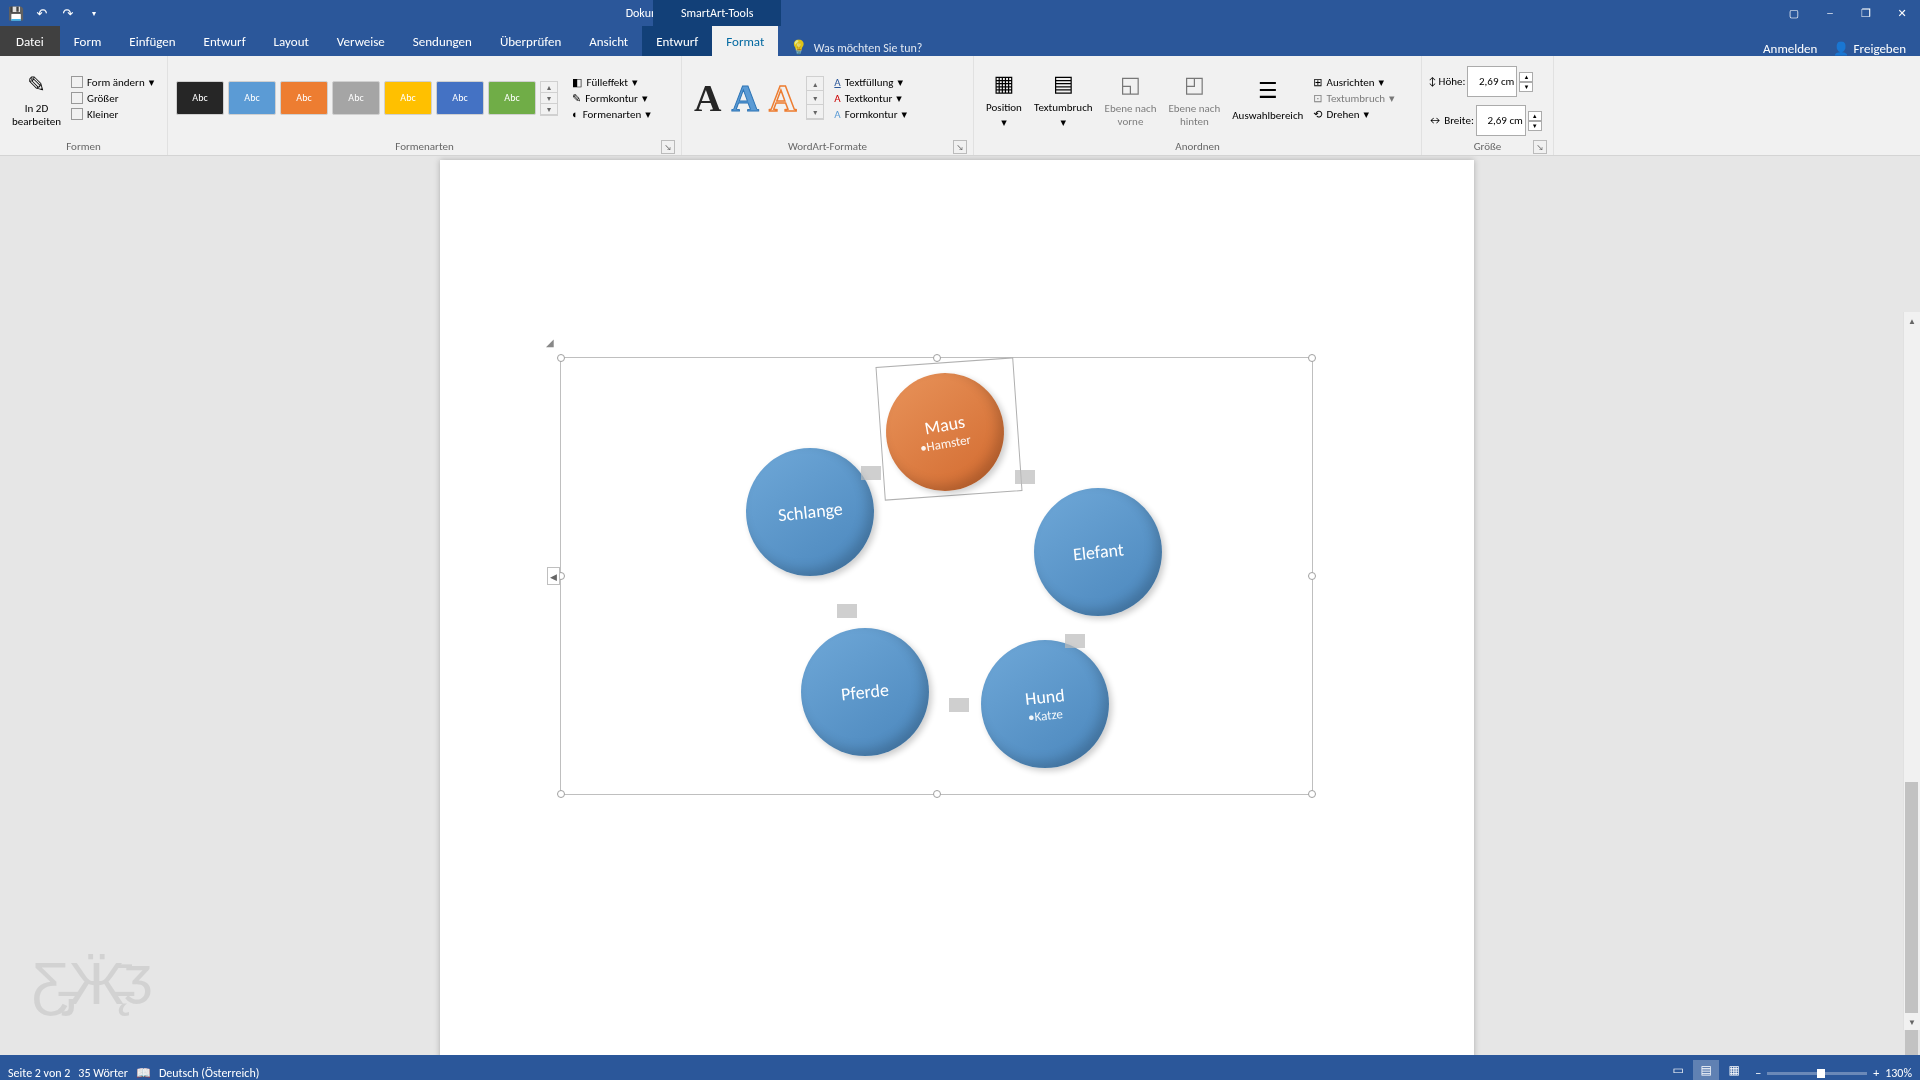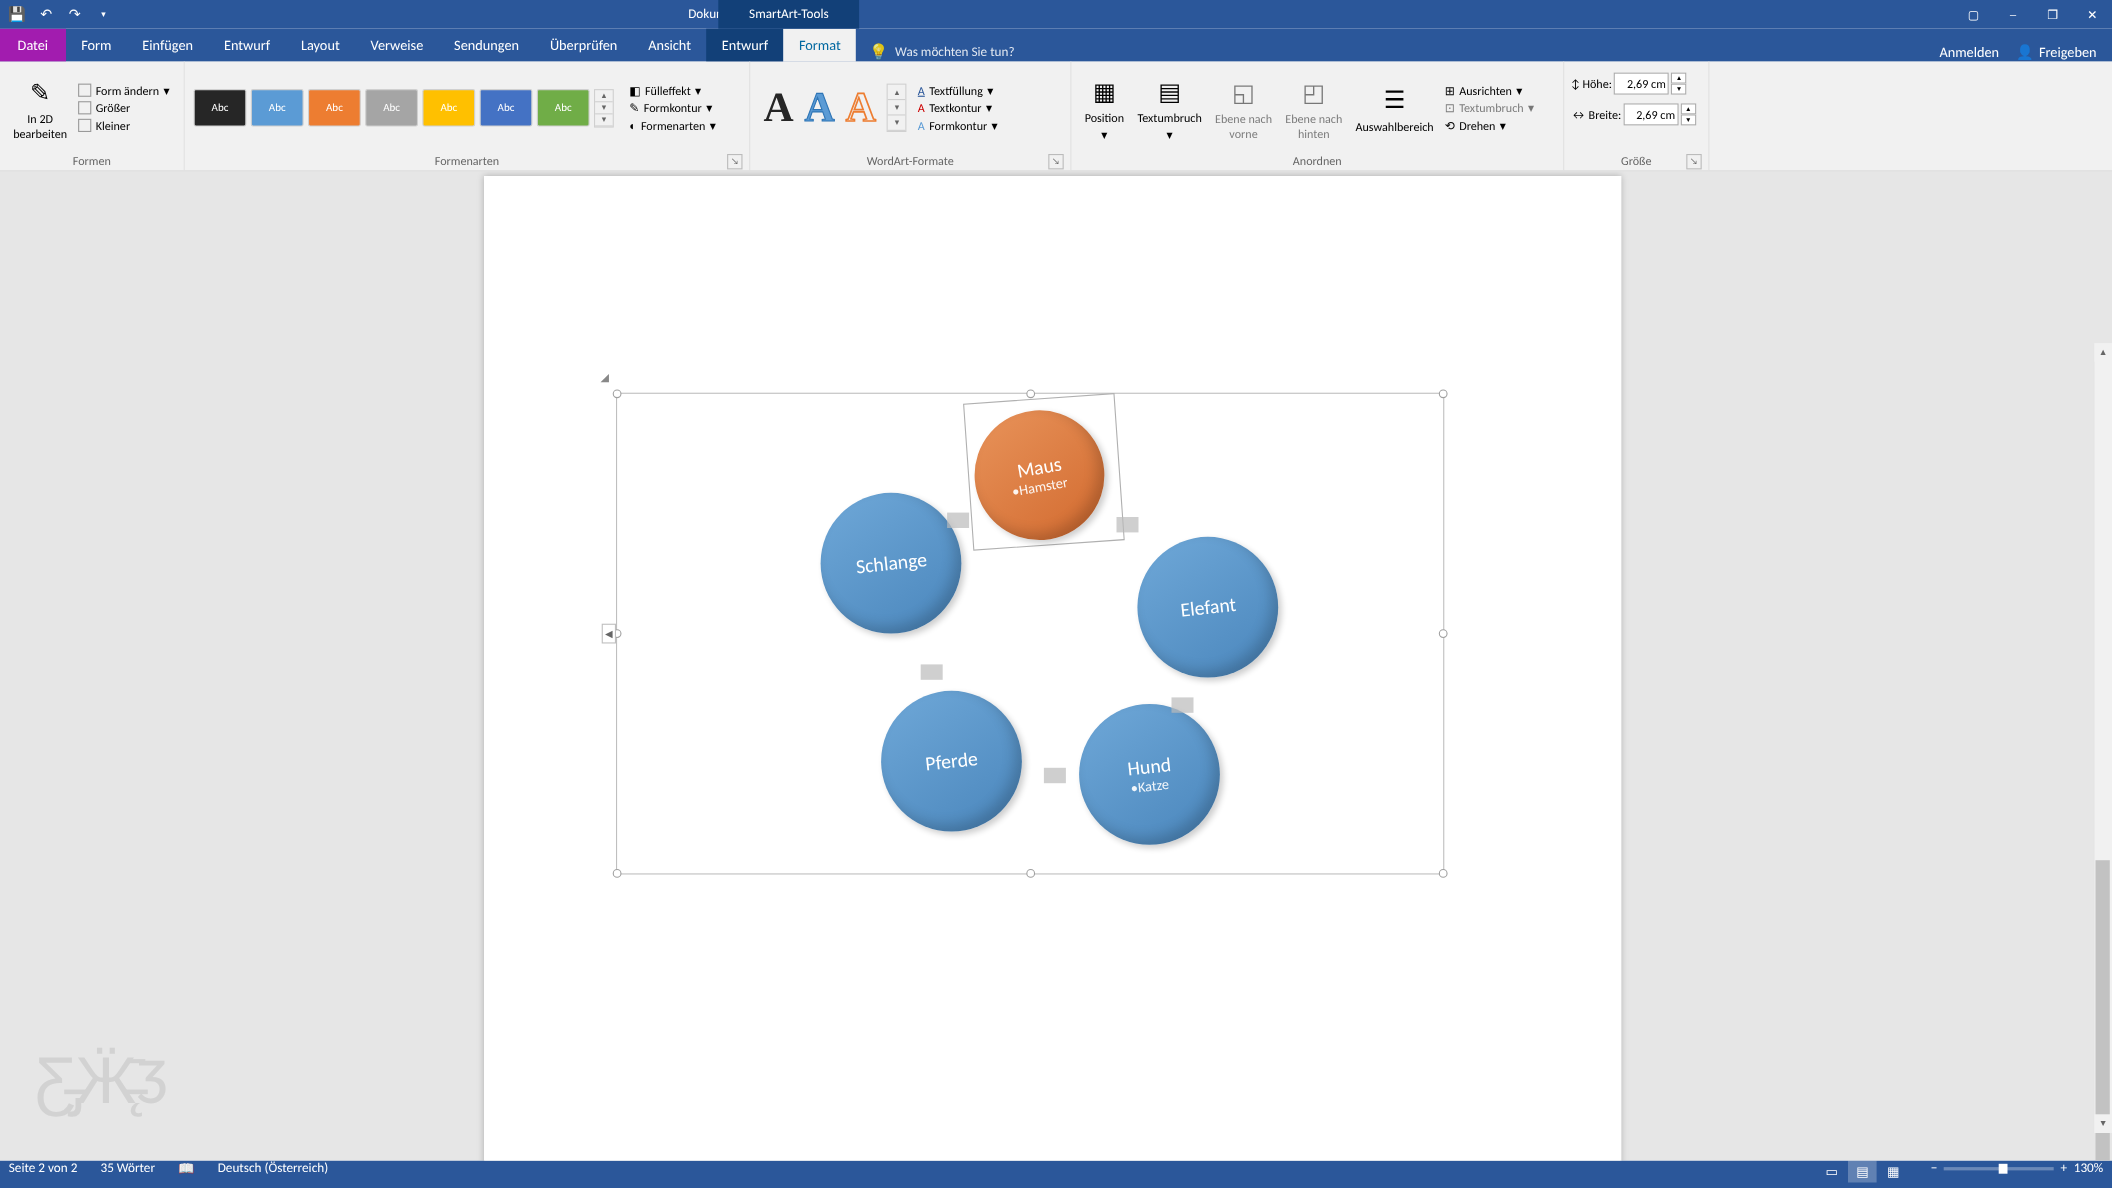--- a/index.html
+++ b/index.html
@@ -10,21 +10,21 @@
 .titlebar{height:26px;background:#2b579a;display:flex;align-items:center;color:#fff;font-size:12px;position:relative}
 .qat{display:flex;align-items:center;gap:2px;padding:0 4px}
 .qat-btn{width:24px;height:22px;display:flex;align-items:center;justify-content:center;color:#fff;font-size:13px}
 .tool-context{position:absolute;left:653px;top:0;height:26px;background:#124078;padding:0 28px;display:flex;align-items:center;font-size:12px}
 .title-center{margin:0 auto;font-size:12px}
 .winctrl{margin-left:auto;display:flex}
 .winbtn{width:36px;height:26px;display:flex;align-items:center;justify-content:center;font-size:11px}
 
 
 .tabrow{height:30px;background:#2b579a;display:flex;align-items:flex-end;color:#fff;font-size:13px}
-.file-tab{background:#a21caf;padding:6px 16px 6px 16px;height:30px;display:flex;align-items:center}
+.file-tab{background:#404040;padding:6px 16px 6px 16px;height:30px;display:flex;align-items:center}
 .tab{padding:7px 14px 7px 14px;height:30px;display:flex;align-items:center;cursor:pointer}
 .tab.active{background:#f1f1f1;color:#2b579a}
 .tab.context{background:#124078}
 .tab.context.active{background:#f1f1f1;color:#0369a1}
 .tellme{display:flex;align-items:center;padding:0 12px;gap:6px;opacity:.85;font-size:12px}
 .tellme-icon{font-size:14px}
 .rightlinks{margin-left:auto;display:flex;gap:16px;padding-right:14px;font-size:13px}
 .rightlinks span{display:flex;align-items:center;gap:4px}
 
 
@@ -55,21 +55,21 @@
 
 
 .wa-gal{display:flex;gap:10px;padding:4px 6px;align-items:center}
 .wa{font-family:'Times New Roman',serif;font-size:38px;font-weight:bold}
 .wa1{color:#262626}
 .wa2{color:#5b9bd5;-webkit-text-stroke:1px #2e75b6}
 .wa3{color:transparent;-webkit-text-stroke:1.5px #ed7d31}
 
 
 .size-row{display:flex;align-items:center;gap:2px;font-size:11px}
-.size-inp{width:50px;height:20px;border:1px solid #ababab;background:#fff;font-size:11px;text-align:right;padding:0 2px}
+.size-inp{width:50px;height:31px;border:1px solid #ababab;background:#fff;font-size:11px;text-align:right;padding:0 2px}
 .spin{width:14px;display:flex;flex-direction:column}
 .spin div{height:10px;border:1px solid #ababab;font-size:6px;display:flex;align-items:center;justify-content:center;background:#fff}
 
 
 .docwrap{flex:1;background:#e6e6e6;position:relative;overflow:hidden}
 .page{position:absolute;left:440px;top:4px;width:1034px;height:1060px;background:#fff;box-shadow:0 0 6px rgba(0,0,0,.25)}
 .heading{position:absolute;left:121px;top:168px;font-size:28px;color:#2e74b5;font-family:'Calibri Light',Calibri}
 .heading-mk{position:absolute;left:106px;top:176px;font-size:10px;color:#888}
 .sa-frame{position:absolute;left:120px;top:197px;width:753px;height:438px;border:1px solid #bfbfbf}
 .handle{position:absolute;width:8px;height:8px;background:#fff;border:1px solid #a0a0a0;border-radius:50%}
@@ -84,21 +84,21 @@
 .corange{background:linear-gradient(145deg,#e8935a,#d26a2f)}
 .circ-title{font-size:18px;transform:rotate(-6deg)}
 .circ-sub{font-size:13px;transform:rotate(-6deg);opacity:.92}
 
 .selbox{position:absolute;border:1px solid #b0b0b0}
 
 .arrow{position:absolute;width:30px;height:20px;opacity:.7}
 .arr-shape{width:20px;height:14px;background:#bbb;position:relative}
 
 
-.status{height:25px;background:#2b579a;color:#fff;display:flex;align-items:flex-start;font-size:12px;padding:0 8px;gap:21px}
+.status{height:25px;background:#2b579a;color:#fff;display:flex;align-items:flex-end;font-size:12px;padding:0 8px;gap:8px}
 .status .sp{flex:1}
 .viewbtns{display:flex;gap:2px}
 .vbtn{width:26px;height:20px;display:flex;align-items:center;justify-content:center}
 .vbtn.active{background:rgba(255,255,255,.25)}
 .zoom{display:flex;align-items:center;gap:6px}
 .zslider{width:100px;height:3px;background:rgba(255,255,255,.3);position:relative}
 .zthumb{position:absolute;left:50%;top:-3px;width:8px;height:9px;background:#fff}
 
 .scrollbar-v{position:absolute;right:0;top:156px;bottom:25px;width:17px;background:#f1f1f1;border-left:1px solid #e1e1e1}
 .sb-arrow{height:17px;display:flex;align-items:center;justify-content:center;font-size:8px;color:#666;background:#f1f1f1}

